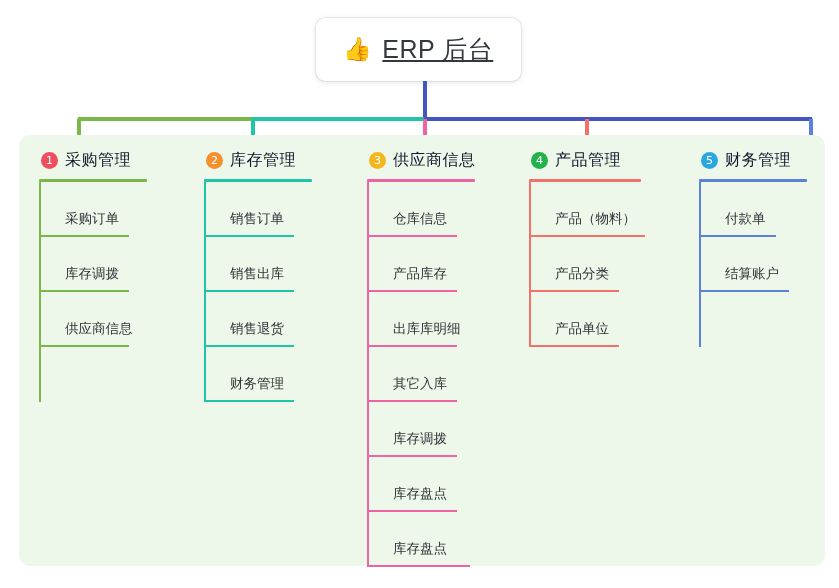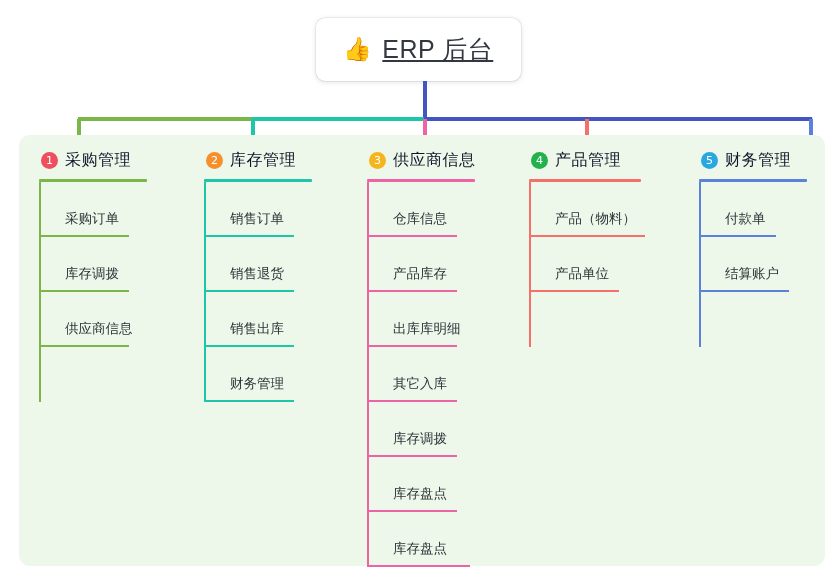--- a/index.html
+++ b/index.html
@@ -135,25 +135,25 @@
       <span class="col-title">库存管理</span>
     </div>
     <div class="head-rule" style="width: 108px; background: rgb(30, 197, 169);"></div>
     <div class="items">
       <div class="spine" style="background: rgb(30, 197, 169); height: 220px;"></div>
       <div class="item">
         <span class="item-label">销售订单</span>
         <div class="item-rule" style="width: 88px; background: rgb(30, 197, 169);"></div>
       </div>
       <div class="item">
+        <span class="item-label">销售出库</span>
+        <div class="item-rule" style="width: 88px; background: rgb(30, 197, 169);"></div>
+      </div>
+      <div class="item">
         <span class="item-label">销售退货</span>
-        <div class="item-rule" style="width: 88px; background: rgb(30, 197, 169);"></div>
-      </div>
-      <div class="item">
-        <span class="item-label">销售出库</span>
         <div class="item-rule" style="width: 88px; background: rgb(30, 197, 169);"></div>
       </div>
       <div class="item">
         <span class="item-label">财务管理</span>
         <div class="item-rule" style="width: 88px; background: rgb(30, 197, 169);"></div>
       </div>
     </div>
   </div>
 <div class="column" id="col-3">
     <div class="col-head">
@@ -199,20 +199,24 @@
       <span class="col-title">产品管理</span>
     </div>
     <div class="head-rule" style="width: 112px; background: rgb(244, 112, 107);"></div>
     <div class="items">
       <div class="spine" style="background: rgb(244, 112, 107); height: 165px;"></div>
       <div class="item">
         <span class="item-label">产品（物料）</span>
         <div class="item-rule" style="width: 114px; background: rgb(244, 112, 107);"></div>
       </div>
       <div class="item">
+        <span class="item-label">产品分类</span>
+        <div class="item-rule" style="width: 88px; background: rgb(244, 112, 107);"></div>
+      </div>
+      <div class="item">
         <span class="item-label">产品单位</span>
         <div class="item-rule" style="width: 88px; background: rgb(244, 112, 107);"></div>
       </div>
     </div>
   </div>
 <div class="column" id="col-5">
     <div class="col-head">
       <span class="badge" style="background: rgb(41, 168, 224);">5</span>
       <span class="col-title">财务管理</span>
     </div>

